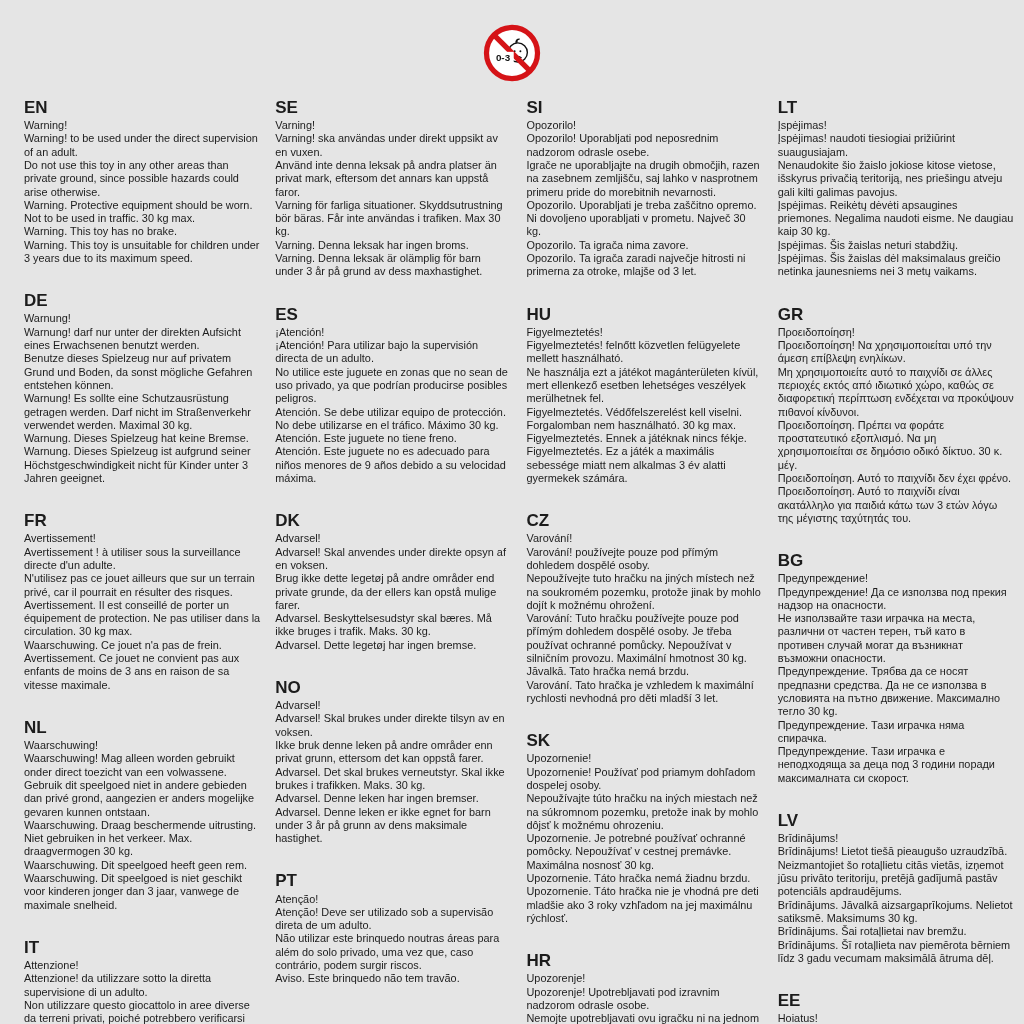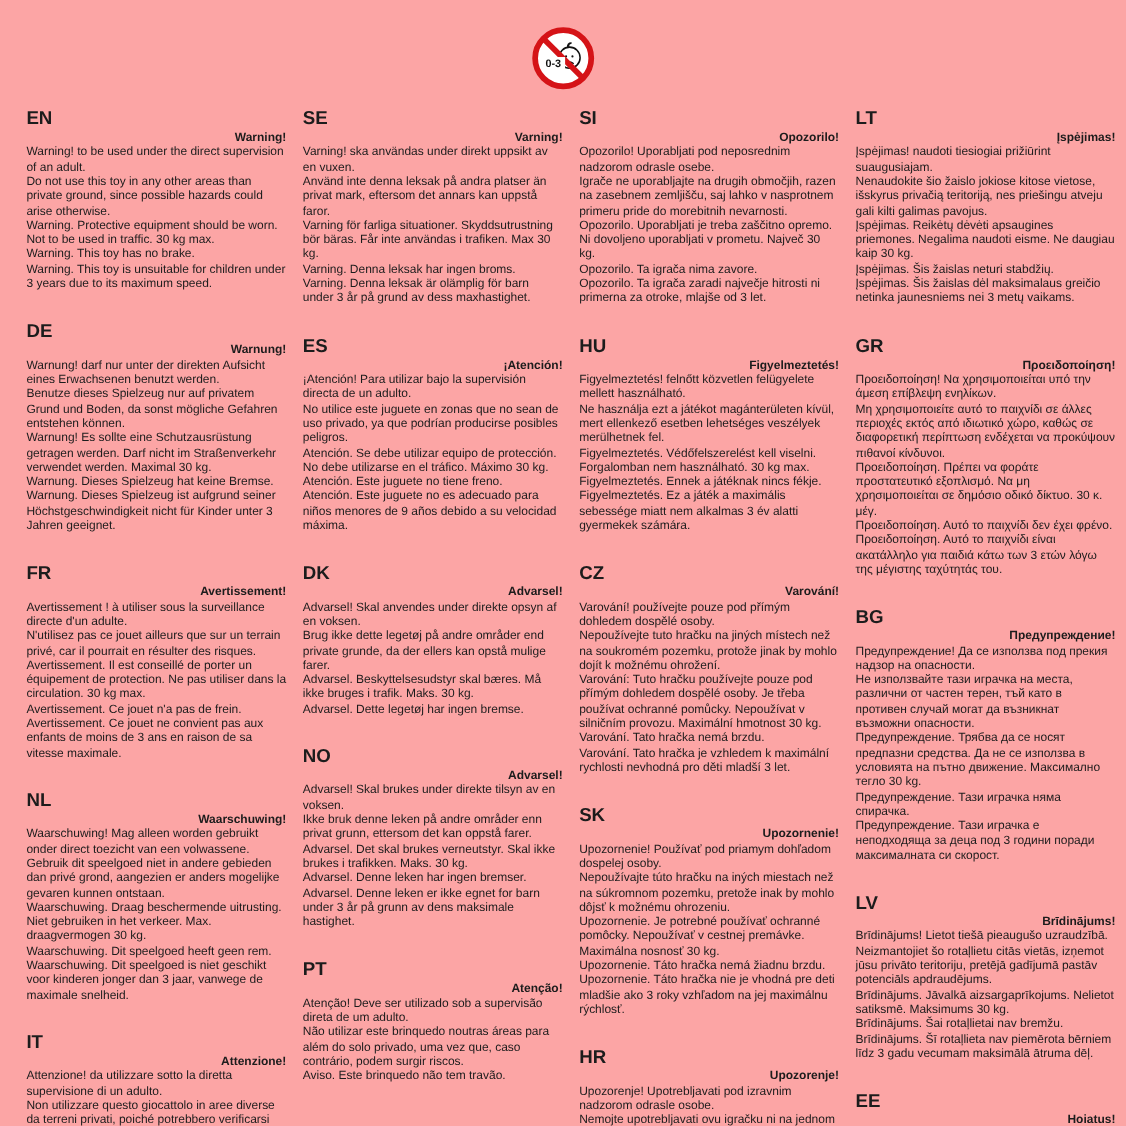--- a/index.html
+++ b/index.html
@@ -1,22 +1,22 @@
 <!DOCTYPE html>
 <html><head>
 <meta charset="utf-8">
 <style>
   html,body{margin:0;padding:0;background:#ffffff;}
   body{width:1024px;height:1024px;font-family:"Liberation Sans","DejaVu Sans",sans-serif;color:#1c1c1c;}
-  .page{position:relative;width:1024px;height:1024px;overflow:hidden;background:#fca5a5;}
+  .page{position:relative;width:1024px;height:1024px;overflow:hidden;background:#e5e5e5;}
   .icon-wrap{position:absolute;top:24px;left:50%;transform:translateX(-50%);width:58px;height:58px;}
   .columns{position:absolute;top:97px;left:24px;right:10px;display:grid;grid-template-columns:repeat(4,1fr);column-gap:15px;}
   .block{margin-bottom:25px;}
   .code{font-weight:bold;font-size:17px;line-height:1.3;}
-  .heading{font-weight:bold;font-size:10.9px;line-height:1.22;text-align:right;}
+  .heading{font-weight:normal;font-size:10.9px;line-height:1.22;}
   .block p{margin:0;font-size:10.9px;line-height:1.22;}
 </style>
 </head>
 <body>
 
 <div class="page">
 
   <div class="icon-wrap">
     <svg viewBox="0 0 100 100" width="58" height="58" aria-hidden="true">
       <circle cx="50" cy="50" r="44" fill="#ffffff" stroke="#d51317" stroke-width="9"></circle>
@@ -53,21 +53,21 @@
           <p>Warnung! Es sollte eine Schutzausrüstung getragen werden. Darf nicht im Straßenverkehr verwendet werden. Maximal 30 kg.</p>
           <p>Warnung. Dieses Spielzeug hat keine Bremse.</p>
           <p>Warnung. Dieses Spielzeug ist aufgrund seiner Höchstgeschwindigkeit nicht für Kinder unter 3 Jahren geeignet.</p>
         </div>
         <div class="block">
           <div class="code">FR</div>
           <div class="heading">Avertissement!</div>
           <p>Avertissement ! à utiliser sous la surveillance directe d'un adulte.</p>
           <p>N'utilisez pas ce jouet ailleurs que sur un terrain privé, car il pourrait en résulter des risques.</p>
           <p>Avertissement. Il est conseillé de porter un équipement de protection. Ne pas utiliser dans la circulation. 30 kg max.</p>
-          <p>Avertissement. Ce jouet n'a pas de frein.</p>
+          <p>Waarschuwing. Ce jouet n'a pas de frein.</p>
           <p>Avertissement. Ce jouet ne convient pas aux enfants de moins de 3 ans en raison de sa vitesse maximale.</p>
         </div>
         <div class="block">
           <div class="code">NL</div>
           <div class="heading">Waarschuwing!</div>
           <p>Waarschuwing! Mag alleen worden gebruikt onder direct toezicht van een volwassene.</p>
           <p>Gebruik dit speelgoed niet in andere gebieden dan privé grond, aangezien er anders mogelijke gevaren kunnen ontstaan.</p>
           <p>Waarschuwing. Draag beschermende uitrusting. Niet gebruiken in het verkeer. Max. draagvermogen 30 kg.</p>
           <p>Waarschuwing. Dit speelgoed heeft geen rem.</p>
           <p>Waarschuwing. Dit speelgoed is niet geschikt voor kinderen jonger dan 3 jaar, vanwege de maximale snelheid.</p>
@@ -142,21 +142,21 @@
           <p>Figyelmeztetés. Védőfelszerelést kell viselni. Forgalomban nem használható. 30 kg max.</p>
           <p>Figyelmeztetés. Ennek a játéknak nincs fékje.</p>
           <p>Figyelmeztetés. Ez a játék a maximális sebessége miatt nem alkalmas 3 év alatti gyermekek számára.</p>
         </div>
         <div class="block">
           <div class="code">CZ</div>
           <div class="heading">Varování!</div>
           <p>Varování! používejte pouze pod přímým dohledem dospělé osoby.</p>
           <p>Nepoužívejte tuto hračku na jiných místech než na soukromém pozemku, protože jinak by mohlo dojít k možnému ohrožení.</p>
           <p>Varování: Tuto hračku používejte pouze pod přímým dohledem dospělé osoby. Je třeba používat ochranné pomůcky. Nepoužívat v silničním provozu. Maximální hmotnost 30 kg.</p>
-          <p>Varování. Tato hračka nemá brzdu.</p>
+          <p>Jāvalkā. Tato hračka nemá brzdu.</p>
           <p>Varování. Tato hračka je vzhledem k maximální rychlosti nevhodná pro děti mladší 3 let.</p>
         </div>
         <div class="block">
           <div class="code">SK</div>
           <div class="heading">Upozornenie!</div>
           <p>Upozornenie! Používať pod priamym dohľadom dospelej osoby.</p>
           <p>Nepoužívajte túto hračku na iných miestach než na súkromnom pozemku, pretože inak by mohlo dôjsť k možnému ohrozeniu.</p>
           <p>Upozornenie. Je potrebné používať ochranné pomôcky. Nepoužívať v cestnej premávke. Maximálna nosnosť 30 kg.</p>
           <p>Upozornenie. Táto hračka nemá žiadnu brzdu.</p>
           <p>Upozornenie. Táto hračka nie je vhodná pre deti mladšie ako 3 roky vzhľadom na jej maximálnu rýchlosť.</p>

